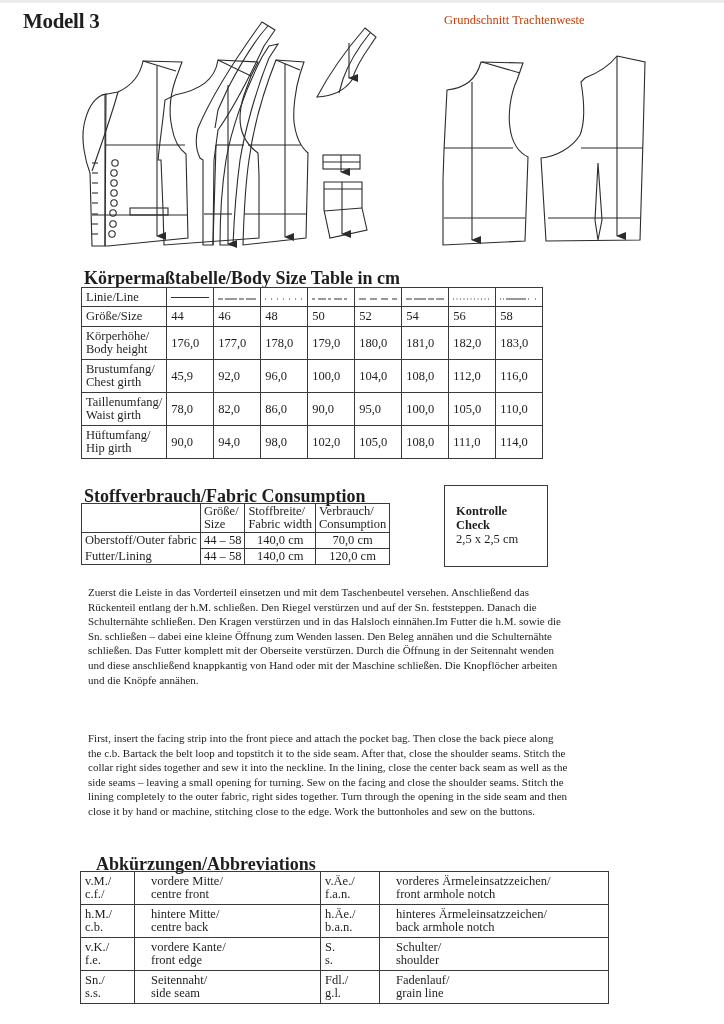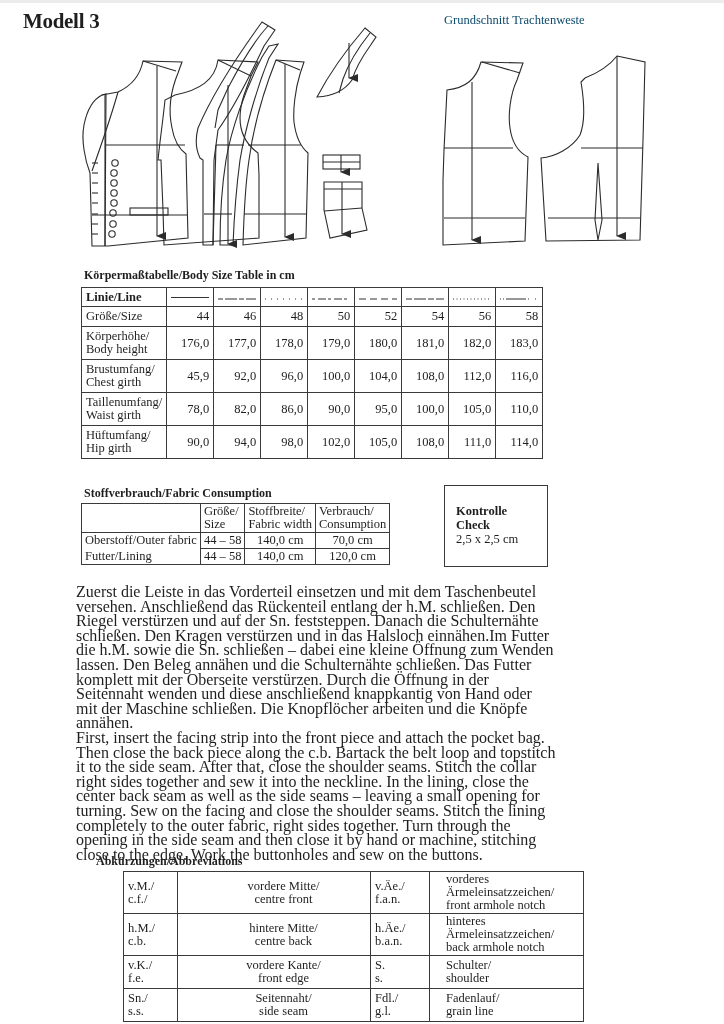--- a/index.html
+++ b/index.html
@@ -2,65 +2,65 @@
 <html><head>
 <meta charset="utf-8">
 <style>
   html, body { margin: 0; padding: 0; background: #ffffff; }
   body {
     width: 724px; height: 1024px; position: relative; overflow: hidden;
     font-family: "Liberation Serif", "DejaVu Serif", serif; color: #1e1e1e;
   }
   .topbar { position: absolute; left: 0; top: 0; width: 724px; height: 3px; background: #ececec; }
   .title { position: absolute; left: 23px; top: 9px; font-size: 21px; font-weight: bold; letter-spacing: -0.3px; }
-  .subtitle { position: absolute; left: 444px; top: 13px; font-size: 12.5px; color: #0c4a6e; }
+  .subtitle { position: absolute; left: 444px; top: 13px; font-size: 12.5px; color: #c2410c; }
   svg.pattern { position: absolute; left: 0; top: 0; }
   svg.pattern path, svg.pattern line, svg.pattern rect, svg.pattern polyline, svg.pattern circle {
     fill: none; stroke: #2b2b2b; stroke-width: 1.1;
   }
   svg.pattern .arrowhead { fill: #2b2b2b; stroke: none; }
 
-  .section-h { position: absolute; font-size: 12px; font-weight: bold; }
+  .section-h { position: absolute; font-size: 18px; font-weight: bold; }
 
   table { border-collapse: collapse; position: absolute; }
   .size-table { left: 81px; top: 287px; width: 450px; }
   .size-table td {
     border: 1.4px solid #3a3a3a; font-size: 12.5px; line-height: 13px; padding: 0 4px;
-    text-align: right; white-space: nowrap;
+    text-align: left; white-space: nowrap;
   }
   .size-table td.lbl { text-align: left; width: 92px; padding-left: 4px; }
-  .size-table tr.r-line td { height: 18px; font-weight: bold; }
+  .size-table tr.r-line td { height: 18px; }
   .size-table tr.r-size td { height: 19px; }
   .size-table tr.r-two td { height: 32px; }
   .linestyle { display: inline-block; width: 38px; height: 0; vertical-align: middle; border-top: 1.2px #333; }
 
   .fabric-table { left: 81px; top: 503px; width: 282px; }
   .fabric-table td {
     border: 1.2px solid #3a3a3a; font-size: 12.5px; line-height: 13px; padding: 1px 3px; white-space: nowrap;
   }
   .fabric-table td.c { text-align: center; }
   .fabric-table td.noborder-b { border-bottom: none; }
   .fabric-table td.noborder-t { border-top: none; }
 
   .check-box {
     position: absolute; left: 444px; top: 485px; width: 104px; height: 82px;
     border: 1.5px solid #3a3a3a; box-sizing: border-box; padding: 18px 0 0 11px;
     font-size: 12.5px; line-height: 14px;
   }
   .check-box .b { font-weight: bold; }
 
-  .para { position: absolute; left: 76px; width: 480px; font-size: 16px; line-height: 14.6px; }
-
-  .abbr-table { left: 80px; top: 871px; width: 461px; margin-left: 43px; }
+  .para { position: absolute; left: 88px; width: 480px; font-size: 11px; line-height: 14.6px; }
+
+  .abbr-table { left: 80px; top: 871px; width: 529px; }
   .abbr-table td {
     border: 1.4px solid #3a3a3a; font-size: 12.5px; line-height: 13px; padding: 1px 4px; height: 30px;
     vertical-align: middle;
   }
   .abbr-table td.k { width: 45px; }
-  .abbr-table td.v { width: 165px; padding-left: 23px; text-align: center; }
+  .abbr-table td.v { width: 165px; padding-left: 16px; }
   .abbr-table td.k2 { width: 50px; }
   .abbr-table td.v2 { padding-left: 16px; }
   .abbr-table td span { display: block; }
 </style>
 </head>
 <body>
 
 <div class="topbar"></div>
 <div class="title">Modell 3</div>
 <div class="subtitle">Grundschnitt Trachtenweste</div>

